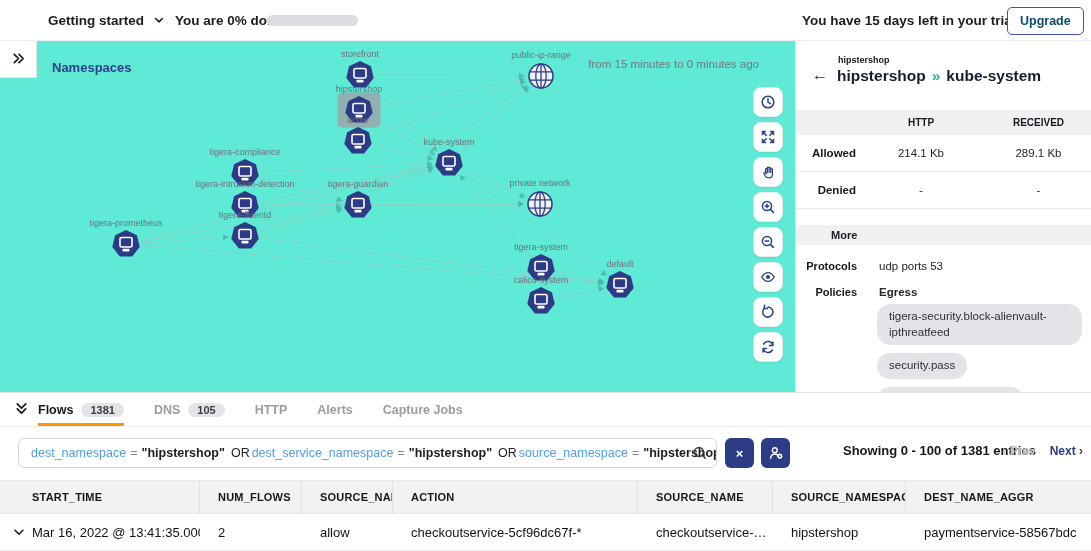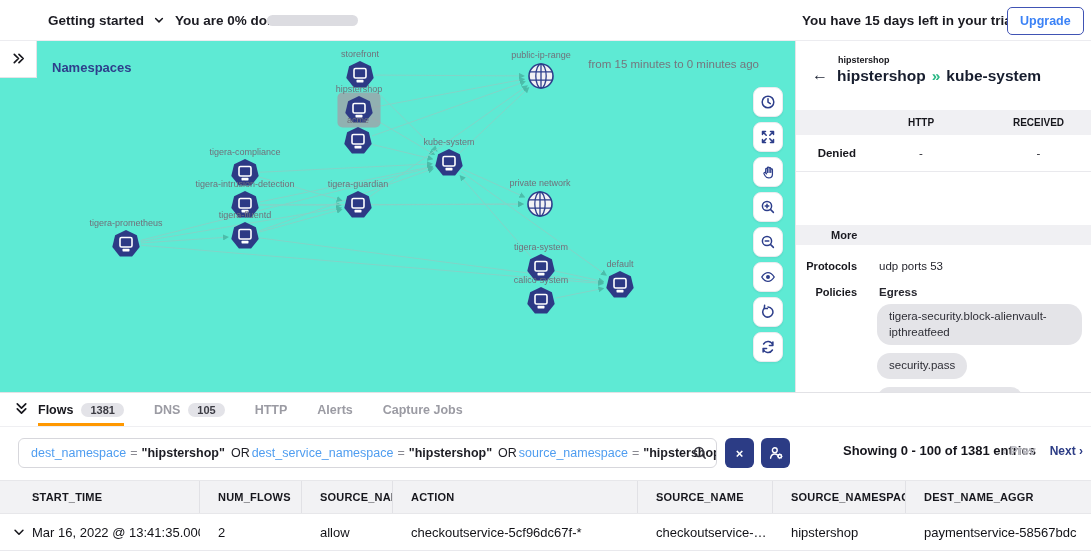--- a/index.html
+++ b/index.html
@@ -5,21 +5,21 @@
   html,body{margin:0;padding:0;}
   body{width:1091px;height:551px;font-family:"Liberation Sans",sans-serif;color:#1b1b22;background:#fff;position:relative;overflow:hidden;}
   .app{position:absolute;inset:0;width:1091px;height:551px;overflow:hidden;}
   .icn{display:inline-flex;align-items:center;justify-content:center;}
   
   .topbar{position:absolute;left:0;top:0;width:1091px;height:40px;background:#fff;border-bottom:1px solid #ececf0;z-index:5;}
   .gs{position:absolute;left:48px;top:0;height:40px;display:flex;align-items:center;gap:9px;font-weight:bold;font-size:13.5px;cursor:pointer;}
   .progress-label{position:absolute;left:175px;top:0;height:40px;display:flex;align-items:center;font-weight:bold;font-size:13.5px;}
   .progress-pill{position:absolute;left:267px;top:15px;width:91px;height:11px;border-radius:6px;background:#dcdce1;}
   .trial{position:absolute;left:802px;top:0;height:40px;display:flex;align-items:center;font-weight:bold;font-size:13.5px;}
-  .upgrade{position:absolute;left:1007px;top:7px;height:26px;padding:0 12px;border:1.5px solid #4053b4;border-radius:5px;color:#3b82f6;font-weight:bold;font-size:12.5px;background:#fff;display:flex;align-items:center;justify-content:center;cursor:pointer;}
+  .upgrade{position:absolute;left:1007px;top:7px;height:26px;padding:0 12px;border:1.5px solid #4053b4;border-radius:5px;color:#0c4a6e;font-weight:bold;font-size:12.5px;background:#fff;display:flex;align-items:center;justify-content:center;cursor:pointer;}
   
   .graph-panel{position:absolute;left:0;top:40px;width:817px;height:352px;background:#5eead4;overflow:hidden;}
   .graph-svg{position:absolute;left:0;top:0;}
   .graph-expand-tab{position:absolute;left:0;top:0;width:36px;height:37px;background:#fff;border-right:1px solid #e4e4e8;border-bottom:1px solid #e4e4e8;display:flex;align-items:center;justify-content:center;cursor:pointer;z-index:3;}
   .graph-title{position:absolute;left:52px;top:20px;font-size:13px;font-weight:bold;color:#2e3e8b;z-index:3;}
   .time-range{position:absolute;right:58px;top:18px;font-size:11.5px;color:#75757d;z-index:3;}
   .g-toolbar{position:absolute;left:753px;top:47px;display:flex;flex-direction:column;gap:5px;z-index:3;}
   .g-btn{width:28px;height:28px;background:#fff;border:1px solid #ebebef;border-radius:8px;box-shadow:0 1px 2px rgba(40,40,60,.08);display:flex;align-items:center;justify-content:center;cursor:pointer;}
   
   .details-panel{position:absolute;left:795px;top:40px;width:296px;height:352px;background:#fff;border-left:1px solid #e4e4e8;overflow:hidden;box-sizing:border-box;}
@@ -295,20 +295,25 @@
     <div class="d-eyebrow">hipstershop</div>
     <div class="d-back">←</div>
     <div class="d-title"><span>hipstershop</span><span class="d-sep">»</span><span>kube-system</span></div>
     <div class="stats">
         <div class="srow shead">
           <div class="c-label"></div>
           <div class="c-mid">HTTP</div>
           <div class="c-right">RECEIVED</div>
         </div>
         <div class="srow sdata">
+          <div class="c-label">Allowed</div>
+          <div class="c-mid">214.1 Kb</div>
+          <div class="c-right">289.1 Kb</div>
+        </div>
+        <div class="srow sdata">
           <div class="c-label">Denied</div>
           <div class="c-mid">-</div>
           <div class="c-right">-</div>
         </div>
       </div>
     <div class="more-bar">
         <span>More</span>
       </div>
     <div class="kv-label" style="top:220px;left:0;">Protocols</div>
     <div class="kv-value" style="top:220px;">udp ports 53</div>

